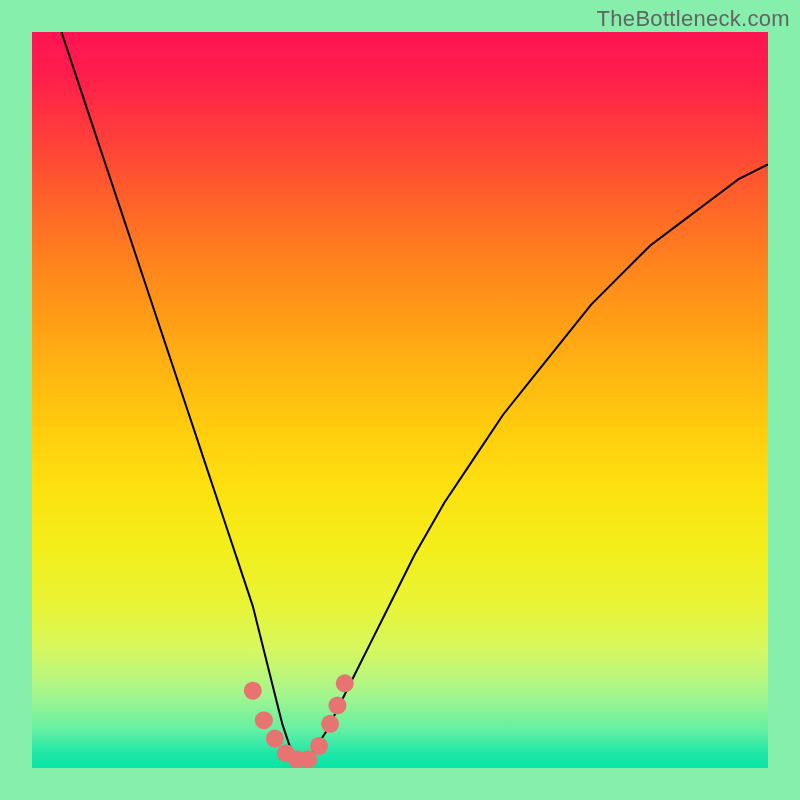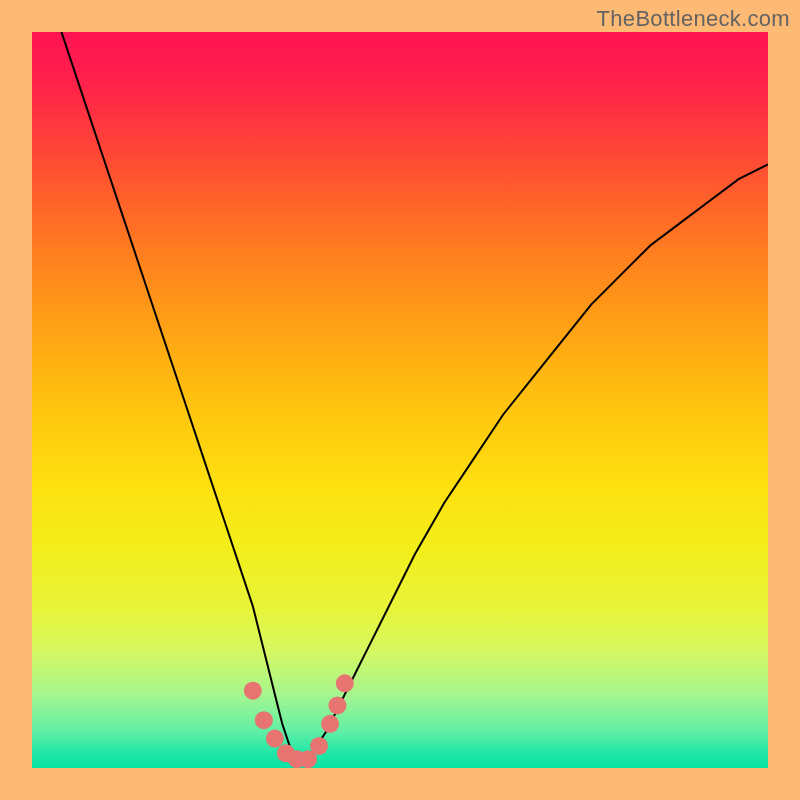--- a/index.html
+++ b/index.html
@@ -7,21 +7,21 @@
     padding: 0;
     width: 800px;
     height: 800px;
     background: #000;
     overflow: hidden;
     font-family: Arial, sans-serif;
   }
   .outer {
     width: 800px;
     height: 800px;
-    background: #fdba74;
+    background: #86efac;
     position: relative;
   }
   .watermark {
     position: absolute;
     top: 6px;
     right: 10px;
     color: #636363;
     font-size: 22px;
     font-weight: 500;
     letter-spacing: 0.3px;

